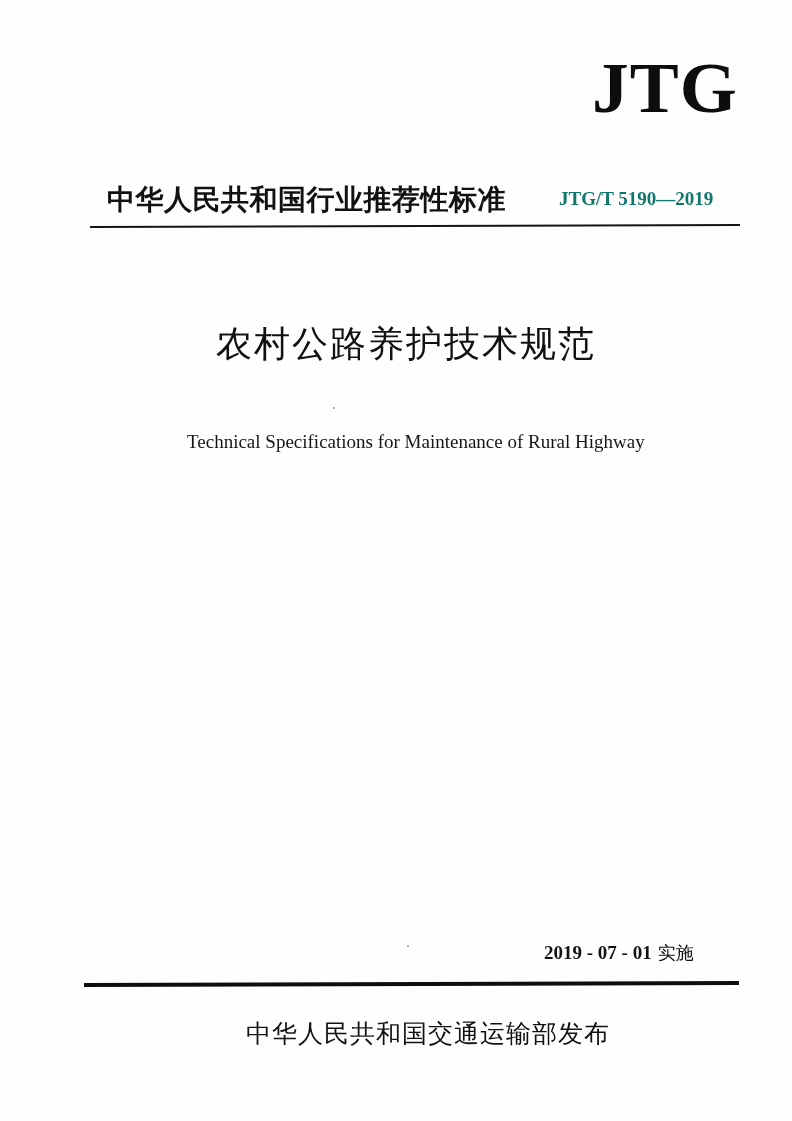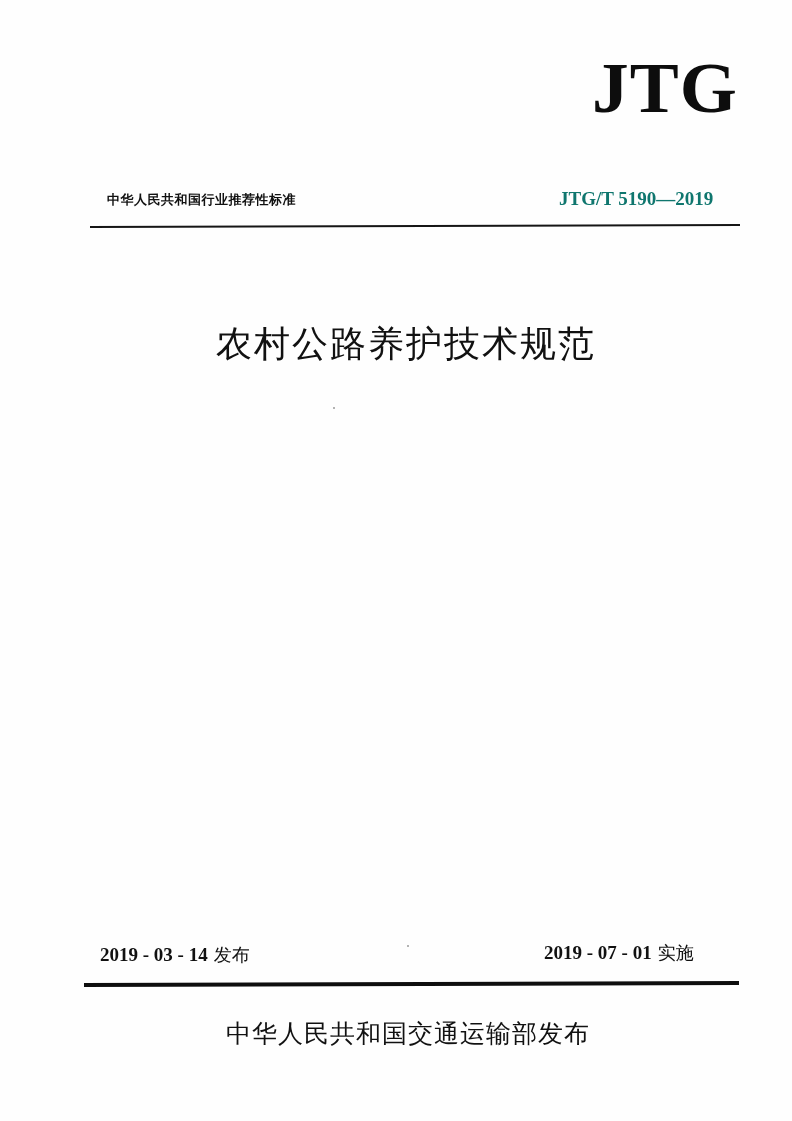--- a/index.html
+++ b/index.html
@@ -35,21 +35,21 @@
       color: #0d0d0d;
       transform: scaleX(1.02);
       transform-origin: left top;
     }
 
     .std-type {
       left: 107px;
       top: 186px;
       font-family: "DejaVu Sans", sans-serif;
       font-weight: bold;
-      font-size: 13px;
+      font-size: 28px;
       line-height: 28px;
       letter-spacing: 0.5px;
       color: #111;
     }
     .std-code {
       left: 559px;
       top: 186px;
       font-family: "Liberation Serif", serif;
       font-weight: bold;
       font-size: 19px;
@@ -114,21 +114,21 @@
       left: 84px;
       top: 983px;
       width: 655px;
       height: 4px;
       background: #0e0e0e;
       transform: rotate(-0.18deg);
       transform-origin: left center;
     }
 
     .publisher {
-      left: 226px;
+      left: 246px;
       top: 1016px;
       font-family: "DejaVu Sans", sans-serif;
       font-size: 25px;
       line-height: 36px;
       letter-spacing: 1px;
       color: #111;
     }
 
     .speck {
       width: 2px; height: 2px;
@@ -142,24 +142,22 @@
 <div class="page">
 
   <div class="abs jtg-logo">JTG</div>
 
   <div class="abs std-type">中华人民共和国行业推荐性标准</div>
   <div class="abs std-code">JTG/T 5190—2019</div>
   <div class="abs rule-top"></div>
 
   <div class="abs title-cn">农村公路养护技术规范</div>
   <div class="abs speck" style="left:333px;top:407px;"></div>
+  <div class="abs title-en">Technical Specifications for Maintenance of Rural Highway</div>
 
-  <div class="abs issue-date">
-    <span>2019 - 03 - 14</span><span class="cn">发布</span>
-  </div>
   <div class="abs speck" style="left:407px;top:945px;"></div>
   <div class="abs impl-date">
     <span>2019 - 07 - 01</span><span class="cn">实施</span>
   </div>
   <div class="abs rule-bottom"></div>
 
   <div class="abs publisher">中华人民共和国交通运输部发布</div>
 
 </div>
 

